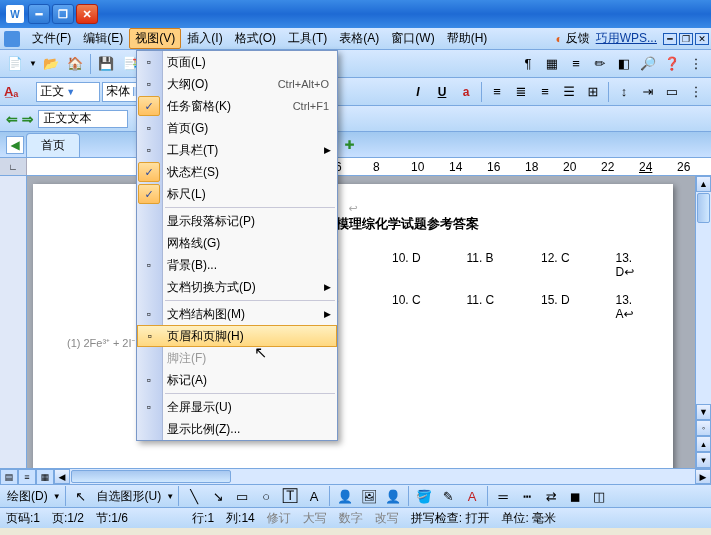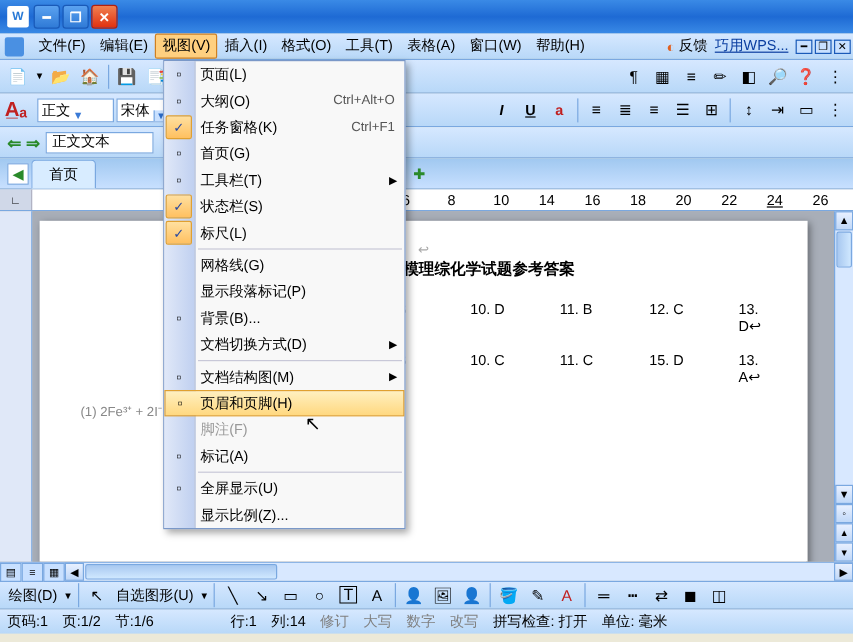--- a/index.html
+++ b/index.html
@@ -16,25 +16,25 @@
 .menuitem { padding: 6px 6px; cursor: pointer; }
 .menuitem.active { background: #ffd080; border: 1px solid #d08020; border-radius: 2px; padding: 1px 5px; }
 .mid-spacer { flex: 1; }
 .feedback-link { display: flex; align-items: center; gap: 3px; margin-right: 6px; cursor: pointer; }
 .tips-link { color: #0a3ea0; text-decoration: underline; margin-right: 6px; cursor: pointer; }
 .subwin { display: flex; gap: 2px; margin-right: 2px; }
 .subwin span { width: 14px; height: 12px; border: 1px solid #1a5ab8; background: #c8e0ff; font-size: 9px; display: flex; align-items: center; justify-content: center; cursor: pointer; }
 .toolbar { height: 28px; background: linear-gradient(#d6e8ff,#b8d8f8); border-bottom: 1px solid #7aa8e0; display: flex; align-items: center; padding: 0 4px; gap: 2px; }
 .tbtn { width: 22px; height: 22px; display: flex; align-items: center; justify-content: center; border: 1px solid transparent; border-radius: 2px; cursor: pointer; font-size: 13px; }
 .tsep { width: 1px; height: 20px; background: #7aa8e0; margin: 0 2px; }
-.combo { display: flex; align-items: flex-end; background: #fff; border: 1px solid #7aa8e0; height: 20px; padding: 0 2px 0 3px; cursor: pointer; }
+.combo { display: flex; align-items: center; background: #fff; border: 1px solid #7aa8e0; height: 20px; padding: 0 2px 0 3px; cursor: pointer; }
 .combo .arrow { color: #3a7ad6; font-size: 9px; margin-left: 2px; }
 .combo .abtn { width: 12px; background: #c8e0ff; border-left: 1px solid #7aa8e0; text-align: center; font-size: 8px; color: #2a6ac6; margin-left: 3px; }
 .fmt-toolbar { height: 28px; background: linear-gradient(#d6e8ff,#b8d8f8); border-bottom: 1px solid #7aa8e0; display: flex; align-items: center; padding: 0 4px; gap: 2px; }
-.fmtAA { color: #c02020; font-weight: bold; font-size: 17px; margin-right: 6px; }
+.fmtAA { color: #c02020; font-weight: bold; font-size: 13px; margin-right: 16px; }
 .txtbtn { width: 22px; height: 22px; display: flex; align-items: center; justify-content: center; font-weight: bold; font-style: normal; cursor: pointer; }
 .outline-bar { height: 26px; background: linear-gradient(#d6e8ff,#b8d8f8); border-bottom: 1px solid #7aa8e0; display: flex; align-items: center; padding: 0 4px; gap: 3px; }
 .outline-bar .arrows span { color: #2a8a2a; font-size: 14px; font-weight: bold; margin: 0 2px; cursor: pointer; }
 .outline-field { background: #fff; border: 1px solid #7aa8e0; padding: 1px 4px; width: 90px; height: 18px; display: flex; align-items: center; }
 .tabs { height: 26px; background: linear-gradient(#a0c8f0,#c8e0ff); border-bottom: 1px solid #7aa8e0; display: flex; align-items: center; padding: 0 6px; gap: 0; }
 .tab { padding: 3px 14px; background: #d8ecff; border: 1px solid #7aa8e0; border-bottom: none; border-radius: 4px 4px 0 0; cursor: pointer; display: flex; align-items: center; gap: 4px; }
 .tab.active { background: #fff; border-top: 2px solid #f0b030; }
 .tab .xclose { color: #888; font-size: 10px; }
 .tab-nav { background: #fff; border: 1px solid #7aa8e0; width: 18px; height: 18px; display: flex; align-items: center; justify-content: center; color: #2a8a2a; margin-right: 2px; cursor: pointer; }
 .addtab { width: 18px; height: 18px; display: flex; align-items: center; justify-content: center; color: #2a8a2a; margin-left: 4px; cursor: pointer; }
@@ -327,24 +327,24 @@
       <div class="dd-item">
         <span class="check">✓</span>
         <span class="label">状态栏(S)</span>
       </div>
       <div class="dd-item">
         <span class="check">✓</span>
         <span class="label">标尺(L)</span>
       </div>
       <div class="dd-sep"></div>
       <div class="dd-item">
+        <span class="label">显示段落标记(P)</span>
+      </div>
+      <div class="dd-item">
         <span class="label">网格线(G)</span>
-      </div>
-      <div class="dd-item">
-        <span class="label">显示段落标记(P)</span>
       </div>
       <div class="dd-item">
         <span class="icon">▫</span>
         <span class="label">背景(B)...</span>
       </div>
       <div class="dd-item">
         <span class="label">文档切换方式(D)</span>
         <span class="submenu">▶</span>
       </div>
       <div class="dd-sep"></div>

